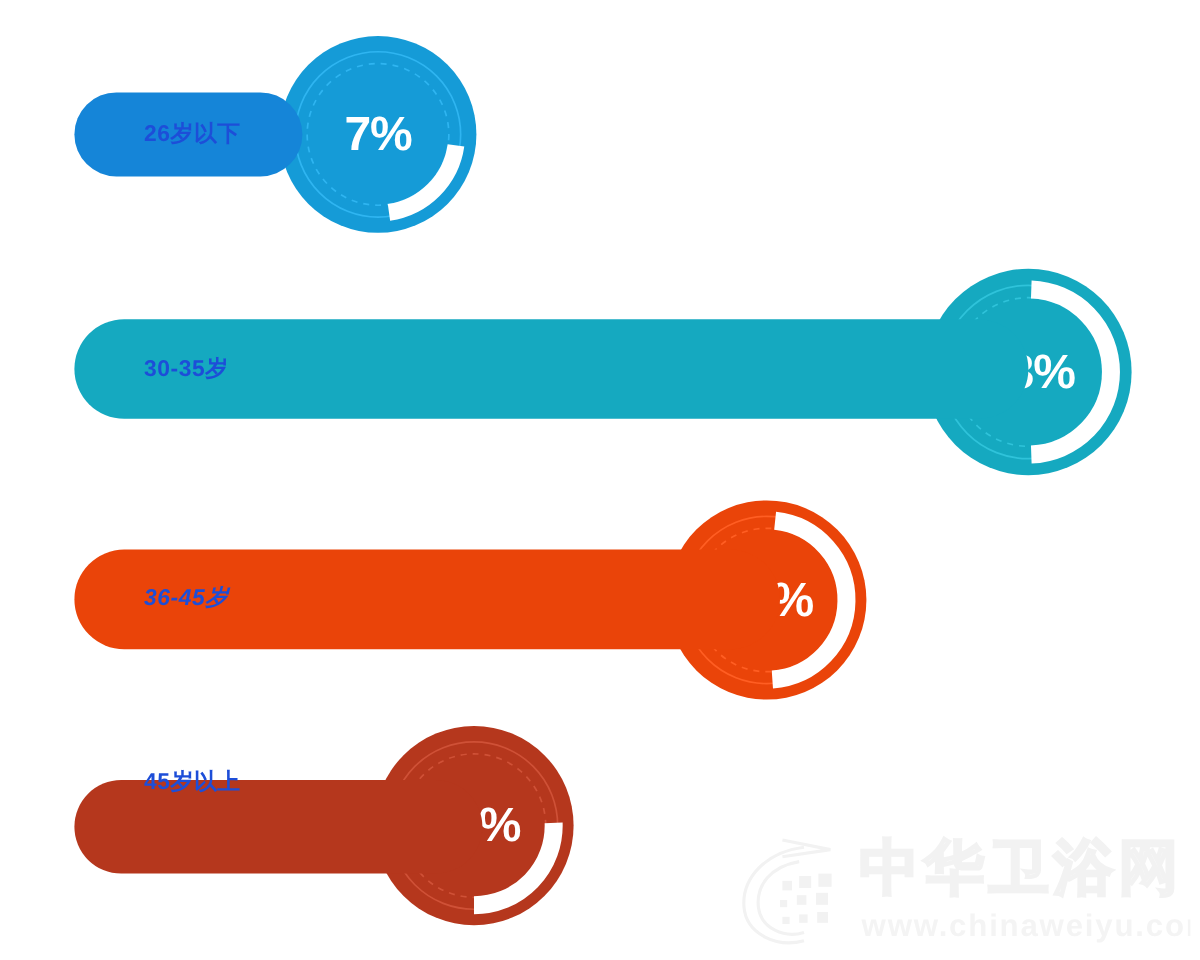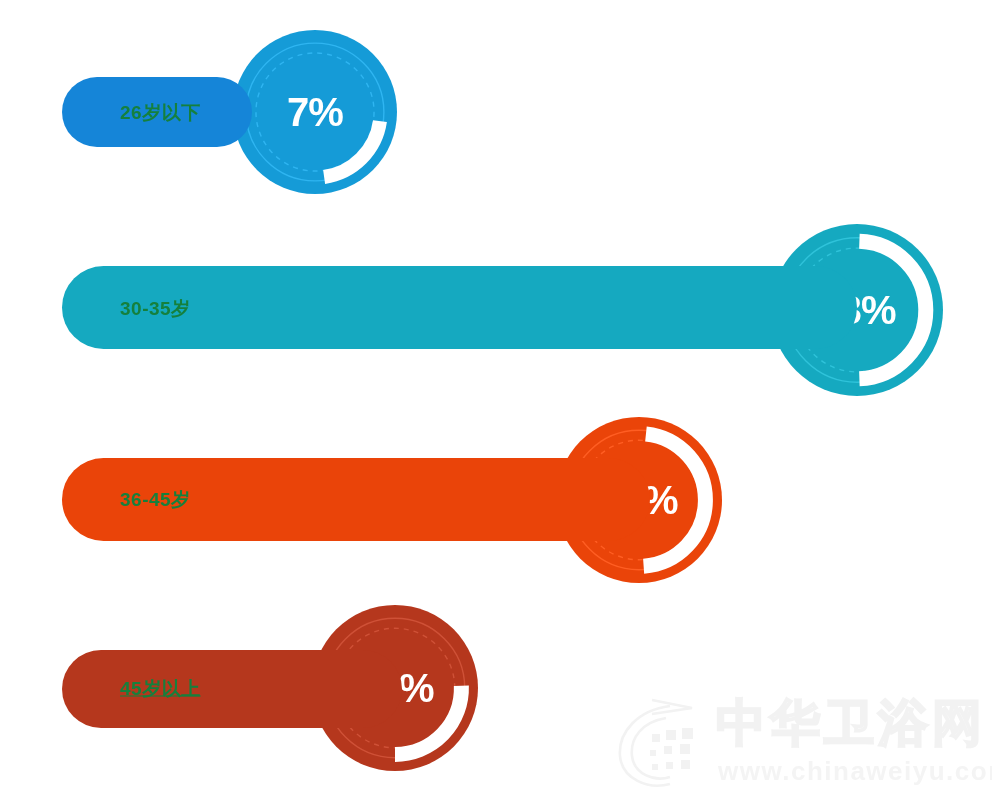--- a/index.html
+++ b/index.html
@@ -28,21 +28,21 @@
     width: 1000px;
   }
 
   .bar-shape {
     position: absolute;
     border-radius: 999px;
   }
 
   .bar-label {
     position: absolute;
-    color: #15803d;
+    color: #1d4ed8;
     font-weight: bold;
     letter-spacing: 0.5px;
     white-space: nowrap;
     font-size: 19px;
     line-height: 1;
   }
 
   .dial {
     position: absolute;
   }
@@ -110,34 +110,34 @@
         <div class="dial" style="left: 552px; top: 413px; width: 174px; height: 174px;">
           <svg width="174" height="174" viewBox="0 0 174 174">
             <circle cx="87" cy="87" r="83" fill="#ea4409"></circle>
             <circle cx="87" cy="87" r="69.72" fill="none" stroke="#ff5e23" stroke-width="1.4"></circle>
             <circle cx="87" cy="87" r="59.76" fill="none" stroke="#ff5e23" stroke-width="1.4" stroke-dasharray="5 5"></circle>
             <path d="M 93.9406899609722 20.963746147546644 A 66.4 66.4 0 0 1 91.63182985660993 153.23825293725233" fill="none" stroke="#ffffff" stroke-width="15" stroke-linecap="butt"></path>
           </svg>
           <div class="dial-value" style="left: 87px; top: 87px;">31%</div>
         </div>
         <div class="bar-shape" style="left: 62px; top: 458px; width: 588px; height: 83px; background: rgb(234, 68, 9);"></div>
-        <div class="bar-label" style="left: 120px; top: 499px; transform: translateY(-50%);">36-45岁</div>
+        <div class="bar-label" style="left: 120px; top: 499px; transform: translateY(-50%); font-style: italic;">36-45岁</div>
       </div>
       <div class="bar-row">
         <div class="dial" style="left: 308px; top: 601px; width: 174px; height: 174px;">
           <svg width="174" height="174" viewBox="0 0 174 174">
             <circle cx="87" cy="87" r="83" fill="#b5371d"></circle>
             <circle cx="87" cy="87" r="69.72" fill="none" stroke="#cf5137" stroke-width="1.4"></circle>
             <circle cx="87" cy="87" r="59.76" fill="none" stroke="#cf5137" stroke-width="1.4" stroke-dasharray="5 5"></circle>
             <path d="M 153.35955091406797 84.68267341895394 A 66.4 66.4 0 0 1 87 153.4" fill="none" stroke="#ffffff" stroke-width="15" stroke-linecap="butt"></path>
           </svg>
           <div class="dial-value" style="left: 87px; top: 87px;">19%</div>
         </div>
         <div class="bar-shape" style="left: 62px; top: 650px; width: 340px; height: 78px; background: rgb(181, 55, 29);"></div>
-        <div class="bar-label" style="left: 120px; top: 688px; transform: translateY(-50%); text-decoration: underline;">45岁以上</div>
+        <div class="bar-label" style="left: 120px; top: 652px; transform: translateY(-50%);">45岁以上</div>
       </div>
     </div>
 
   <div id="watermark">
     <svg width="384" height="112" viewBox="0 0 384 112" aria-hidden="true">
       <g fill="none" stroke="#f2f2f2" stroke-width="2.6">
         <path d="M62 22 C30 26, 10 48, 12 72 C14 95, 40 106, 62 100"></path>
         <path d="M58 34 C34 38, 22 54, 24 72 C26 90, 46 98, 62 93"></path>
         <path d="M44 16 L84 24 L44 30"></path>
       </g>

